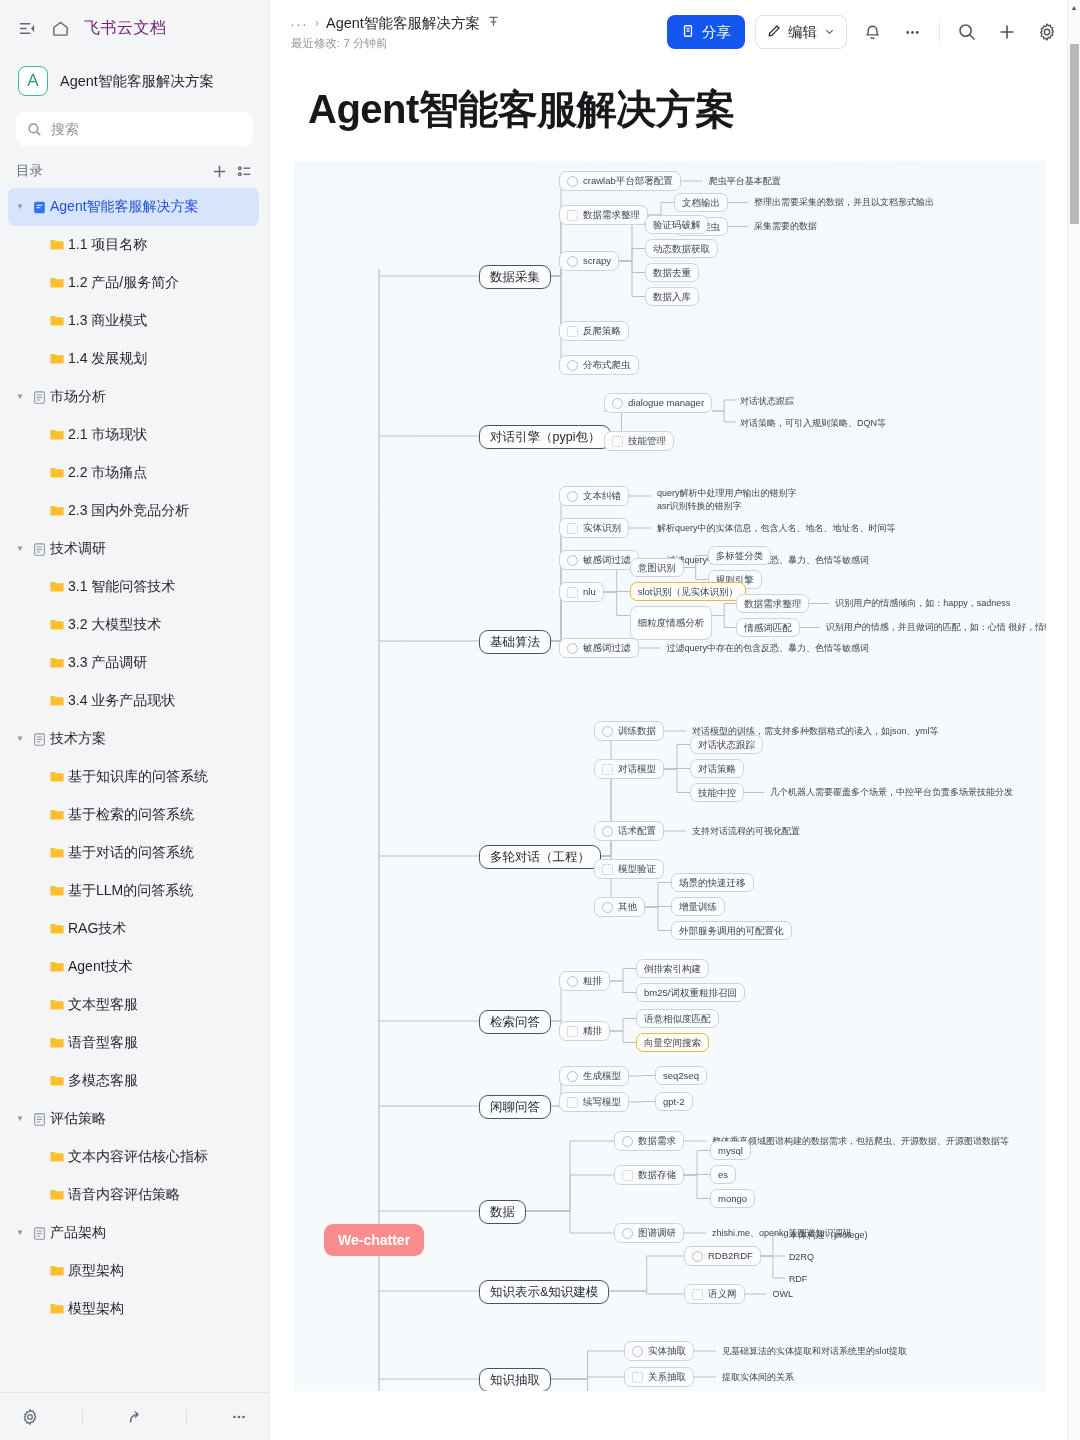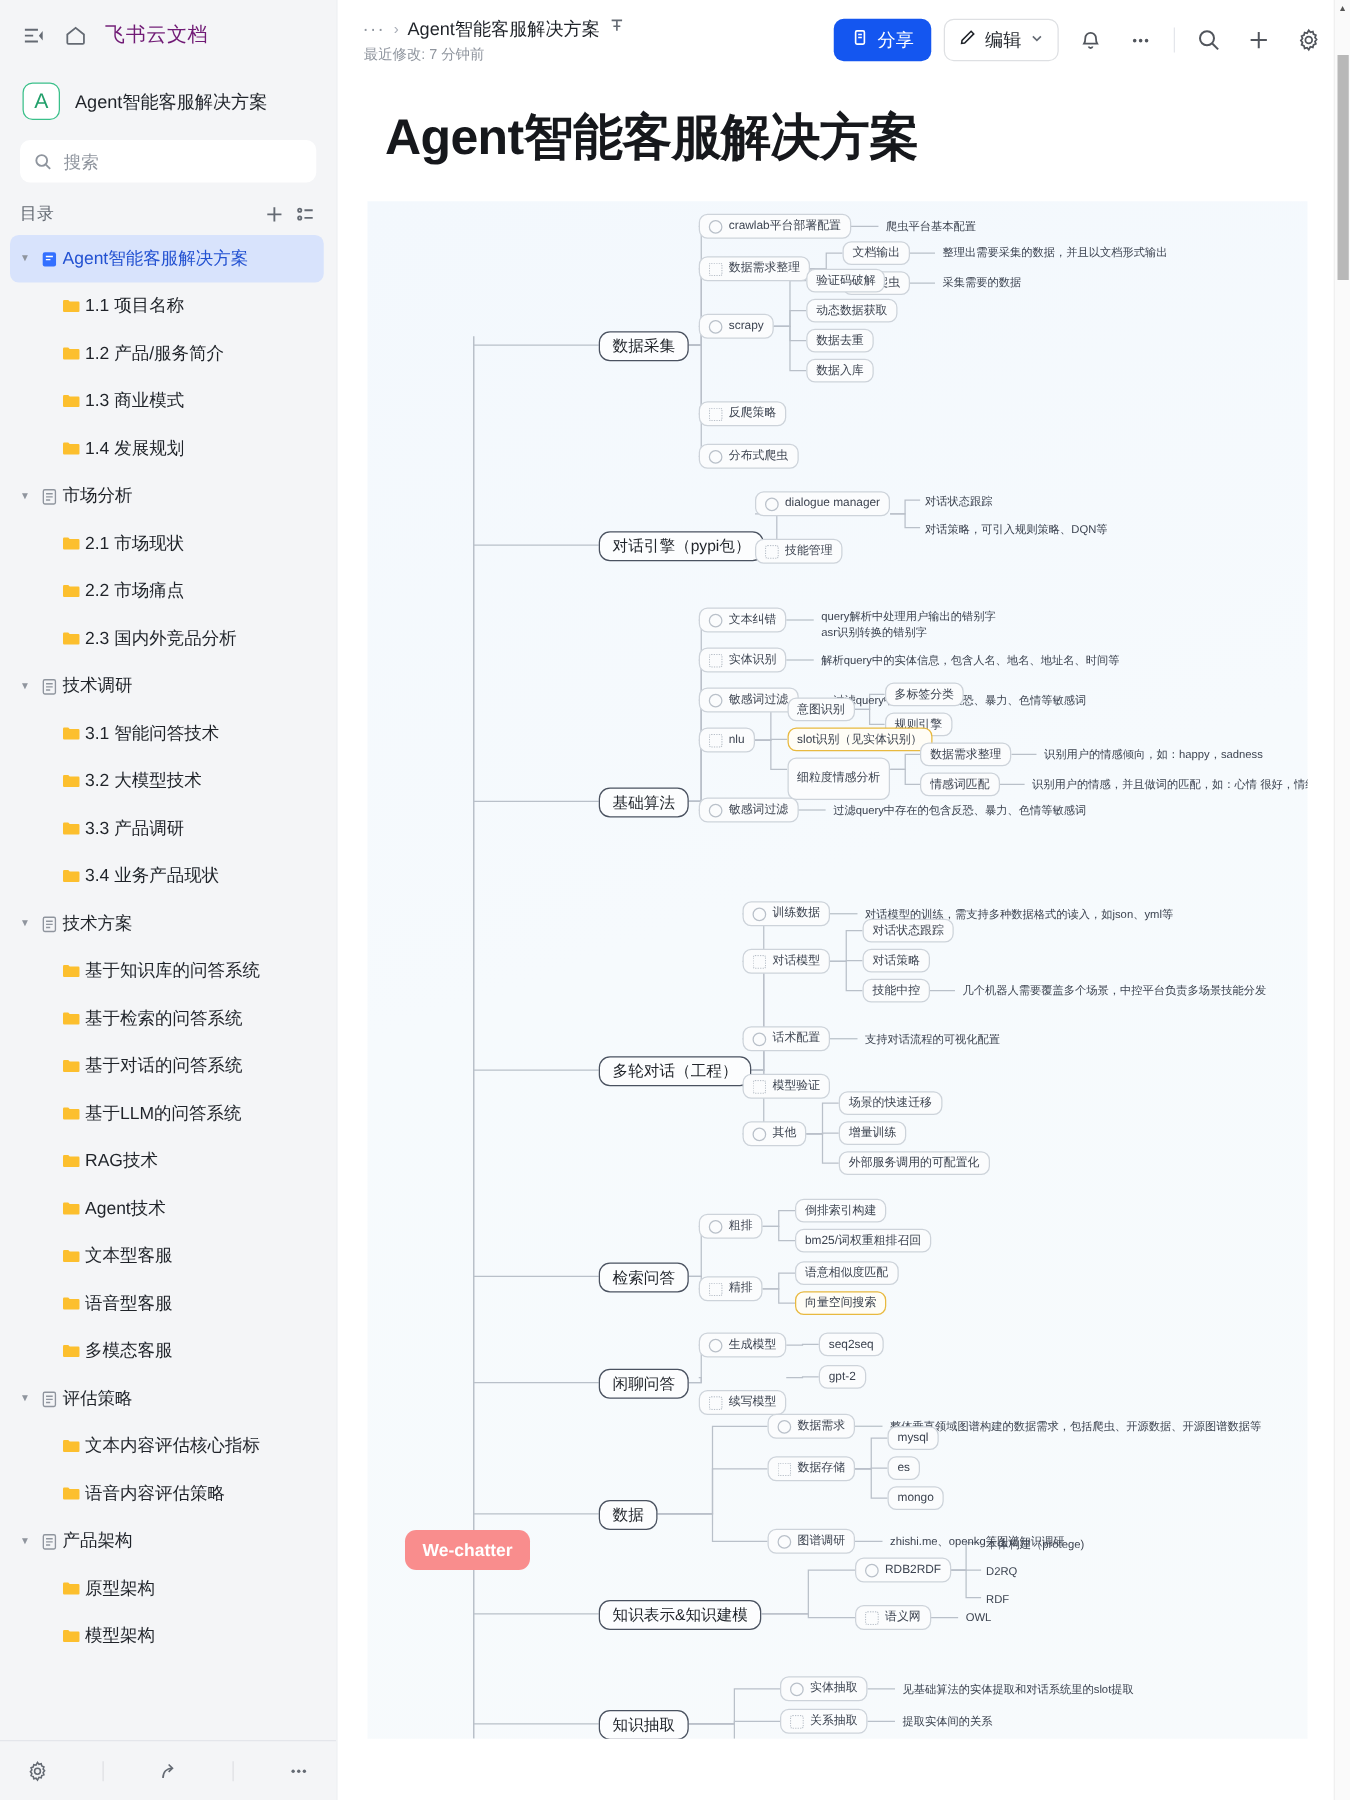--- a/index.html
+++ b/index.html
@@ -810,21 +810,21 @@
             <div class="nd root" style="left: 185px; top: 934px; height: 24px;">
               <span>闲聊问答</span>
             </div>
             <div class="nd" style="left: 265px; top: 905px; height: 20px;">
               <span class="bi"></span>
               <span>生成模型</span>
             </div>
             <div class="nd" style="left: 361px; top: 905px; height: 19px;">
               <span>seq2seq</span>
             </div>
-            <div class="nd" style="left: 265px; top: 931px; height: 20px; margin-top: 20px;">
+            <div class="nd" style="left: 265px; top: 931px; height: 20px;">
               <span class="bi sq"></span>
               <span>续写模型</span>
             </div>
             <div class="nd" style="left: 361px; top: 931px; height: 19px;">
               <span>gpt-2</span>
             </div>
             <div class="nd root" style="left: 185px; top: 1039px; height: 24px;">
               <span>数据</span>
             </div>
             <div class="nd" style="left: 320px; top: 970px; height: 20px;">

